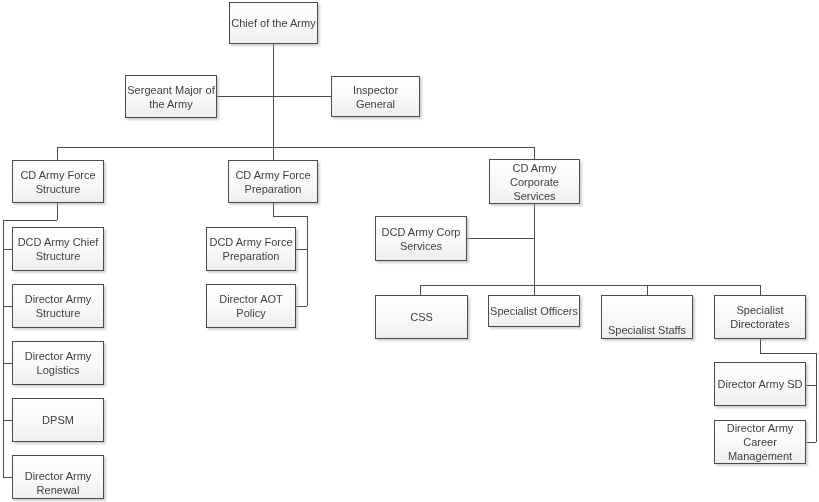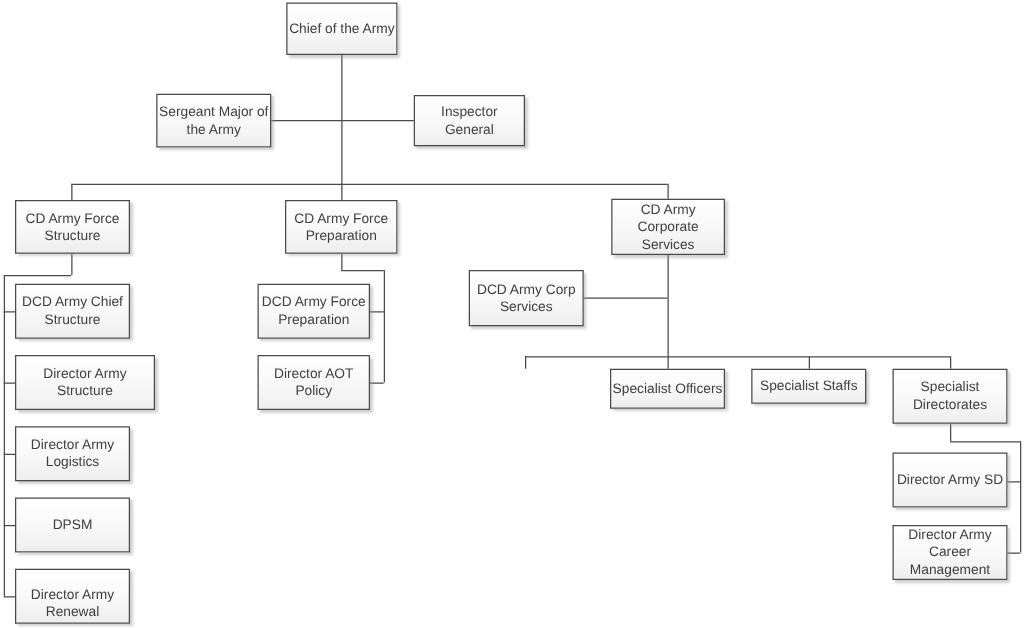--- a/index.html
+++ b/index.html
@@ -86,45 +86,48 @@
     </div>
     <div class="org-node" style="left: 228px; top: 160px; width: 90px; height: 43px;">
       <span>CD Army Force Preparation</span>
     </div>
     <div class="org-node" style="left: 489px; top: 159px; width: 91px; height: 45px;">
       <span>CD Army Corporate Services</span>
     </div>
     <div class="org-node" style="left: 12px; top: 227px; width: 92px; height: 44px;">
       <span>DCD Army Chief Structure</span>
     </div>
-    <div class="org-node" style="left: 12px; top: 284px; width: 112px; height: 44px;">
+    <div class="org-node" style="left: 12px; top: 284px; width: 92px; height: 44px;">
       <span>Director Army Structure</span>
     </div>
     <div class="org-node" style="left: 12px; top: 341px; width: 92px; height: 44px;">
       <span>Director Army Logistics</span>
     </div>
     <div class="org-node" style="left: 12px; top: 398px; width: 92px; height: 44px;">
       <span>DPSM</span>
     </div>
     <div class="org-node" style="left: 12px; top: 455px; width: 92px; height: 44px; align-items: flex-end;">
       <span>Director Army Renewal</span>
     </div>
     <div class="org-node" style="left: 206px; top: 227px; width: 90px; height: 44px;">
       <span>DCD Army Force Preparation</span>
     </div>
     <div class="org-node" style="left: 206px; top: 284px; width: 90px; height: 44px;">
       <span>Director AOT Policy</span>
     </div>
     <div class="org-node" style="left: 375px; top: 216px; width: 92px; height: 45px;">
       <span>DCD Army Corp Services</span>
     </div>
+    <div class="org-node" style="left: 375px; top: 295px; width: 93px; height: 44px;">
+      <span>CSS</span>
+    </div>
     <div class="org-node" style="left: 488px; top: 295px; width: 92px; height: 32px;">
       <span>Specialist Officers</span>
     </div>
-    <div class="org-node" style="left: 601px; top: 295px; width: 92px; height: 28px;">
+    <div class="org-node" style="left: 601px; top: 295px; width: 92px; height: 44px; align-items: flex-end;">
       <span>Specialist Staffs</span>
     </div>
     <div class="org-node" style="left: 714px; top: 295px; width: 92px; height: 44px;">
       <span>Specialist Directorates</span>
     </div>
     <div class="org-node" style="left: 714px; top: 362px; width: 92px; height: 44px;">
       <span>Director Army SD</span>
     </div>
     <div class="org-node" style="left: 714px; top: 420px; width: 92px; height: 44px;">
       <span>Director Army Career Management</span>

